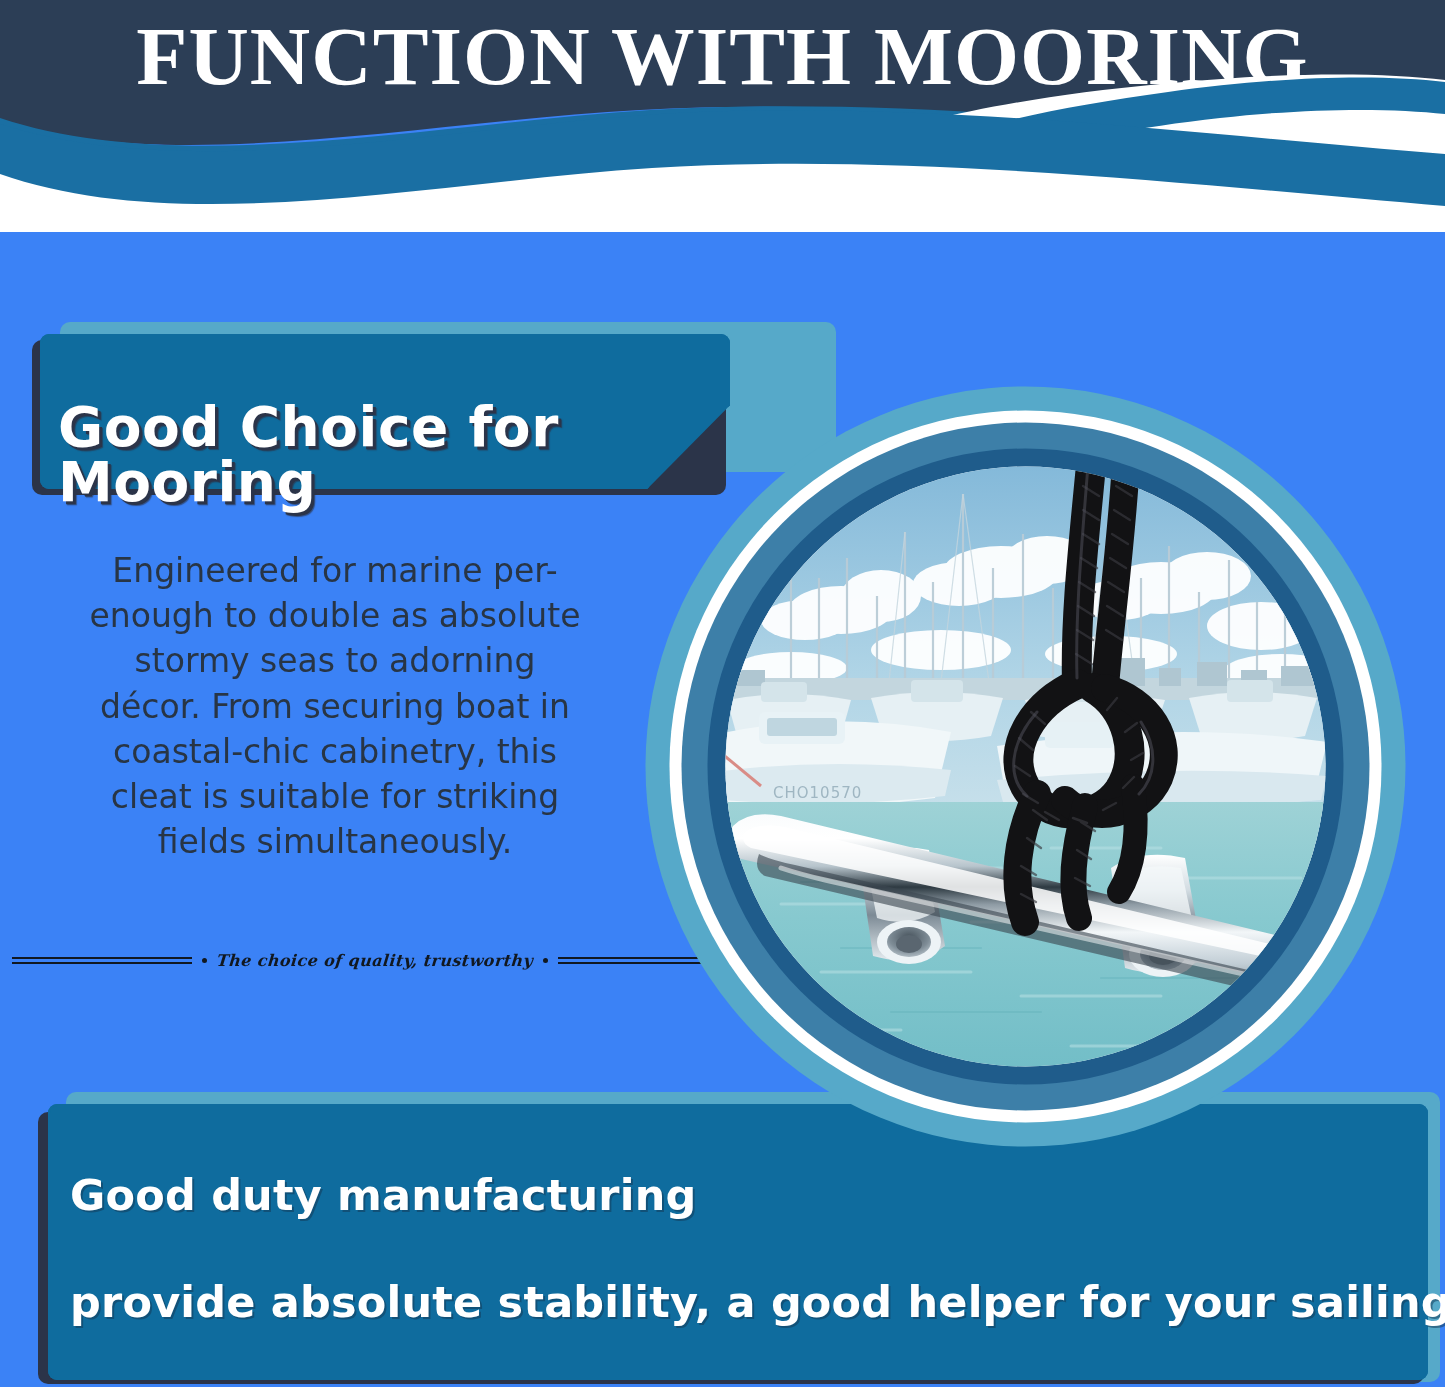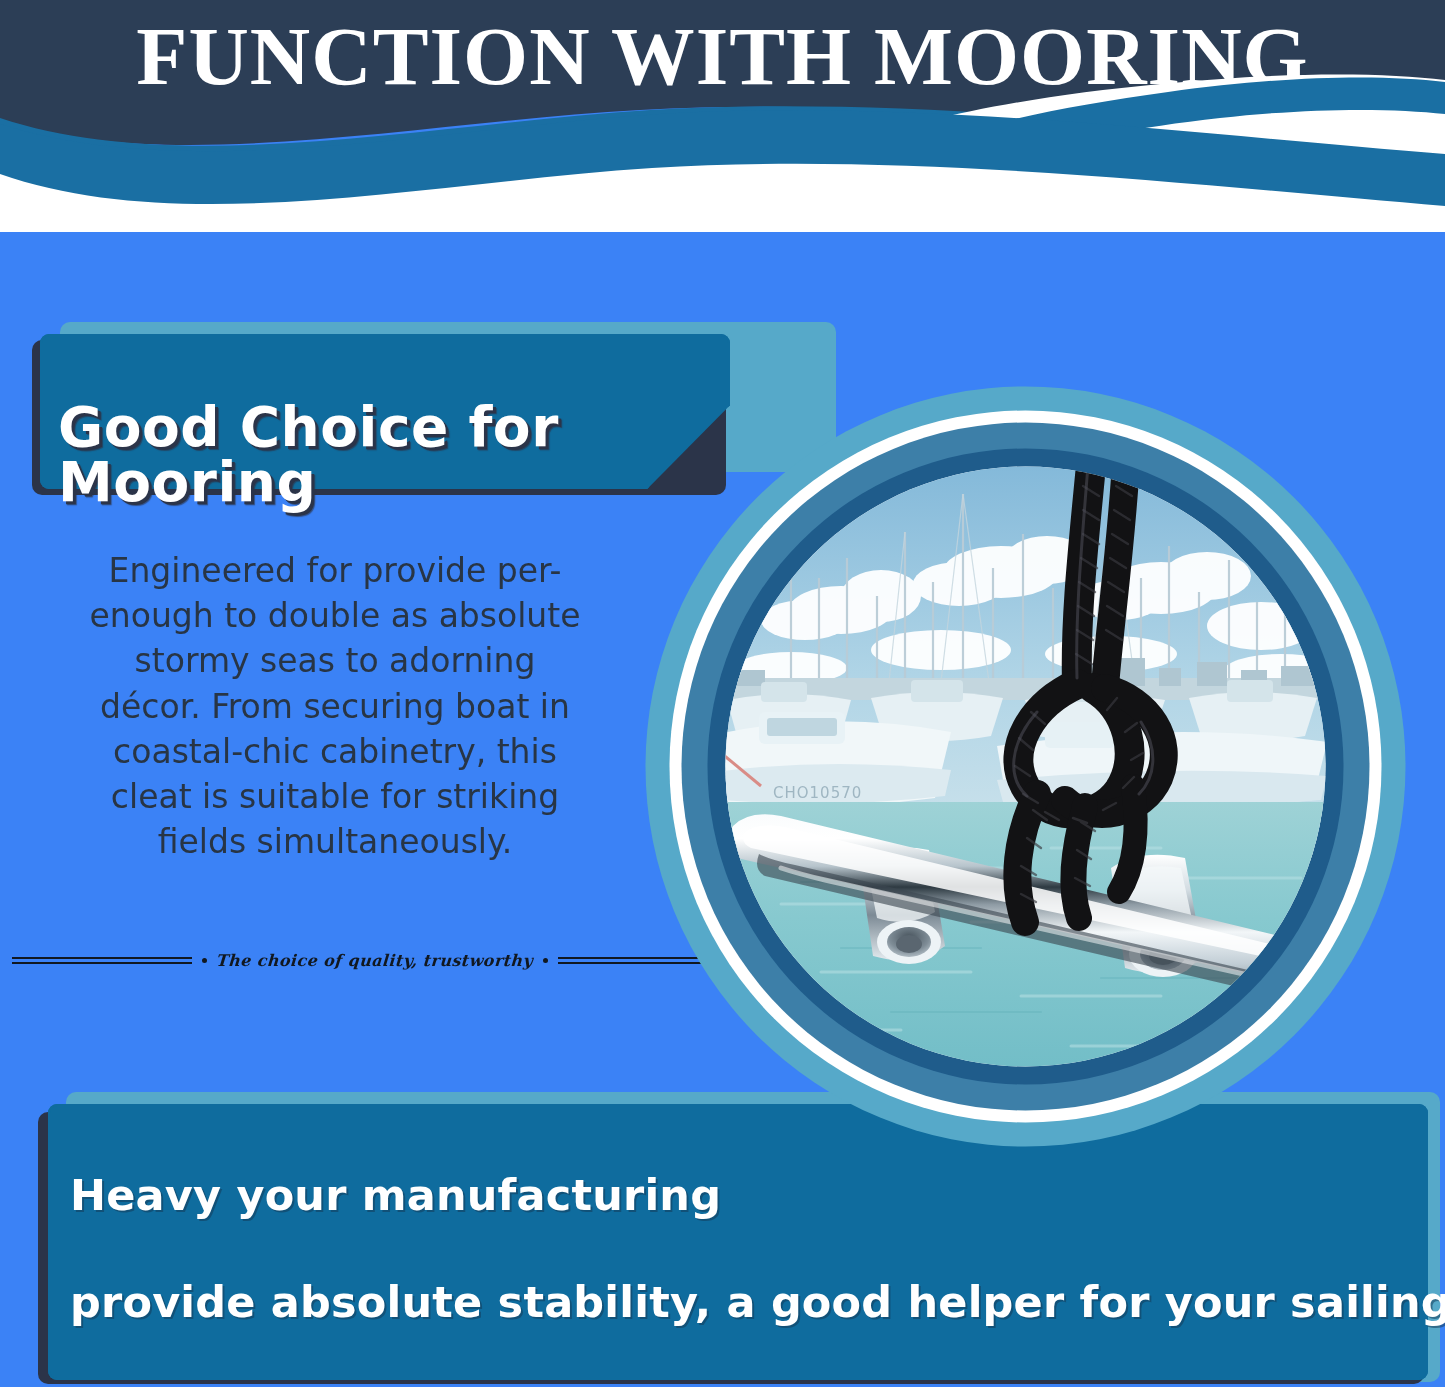--- a/index.html
+++ b/index.html
@@ -112,42 +112,42 @@
   </div>
 
   <div class="banner banner-top">
     <div class="teal"></div>
     <div class="shadow"></div>
     <div class="face"></div>
     <div class="lbl">Good Choice for Mooring</div>
   </div>
 
   <div class="copy">
-    <span>Engineered for provide per-</span>
+    <span>Engineered for marine per-</span>
     <span>enough to double as absolute</span>
     <span>stormy seas to adorning</span>
     <span>décor. From securing boat in</span>
     <span>coastal-chic cabinetry, this</span>
     <span>cleat is suitable for striking</span>
     <span>fields simultaneously.</span>
   </div>
 
   <div class="divider">
     <div class="rule left"></div>
     <div class="dot"></div>
     <div class="motto">The choice of quality, trustworthy</div>
     <div class="dot"></div>
     <div class="rule right"></div>
   </div>
 
   <div class="banner banner-bot">
     <div class="teal"></div>
     <div class="shadow"></div>
     <div class="face"></div>
-    <div class="lbl line1">Heavy your manufacturing</div>
+    <div class="lbl line1">Good duty manufacturing</div>
     <div class="lbl line2">provide absolute stability, a good helper for your sailing.</div>
   </div>
 
   <div class="photo">
     <svg width="769" height="769" viewBox="0 0 769 769">
       <defs>
         <clipPath id="inner">
             <circle cx="384.5" cy="384.5" r="300"></circle>
           </clipPath>
         <linearGradient id="skyG" x1="0" y1="0" x2="0" y2="1">

